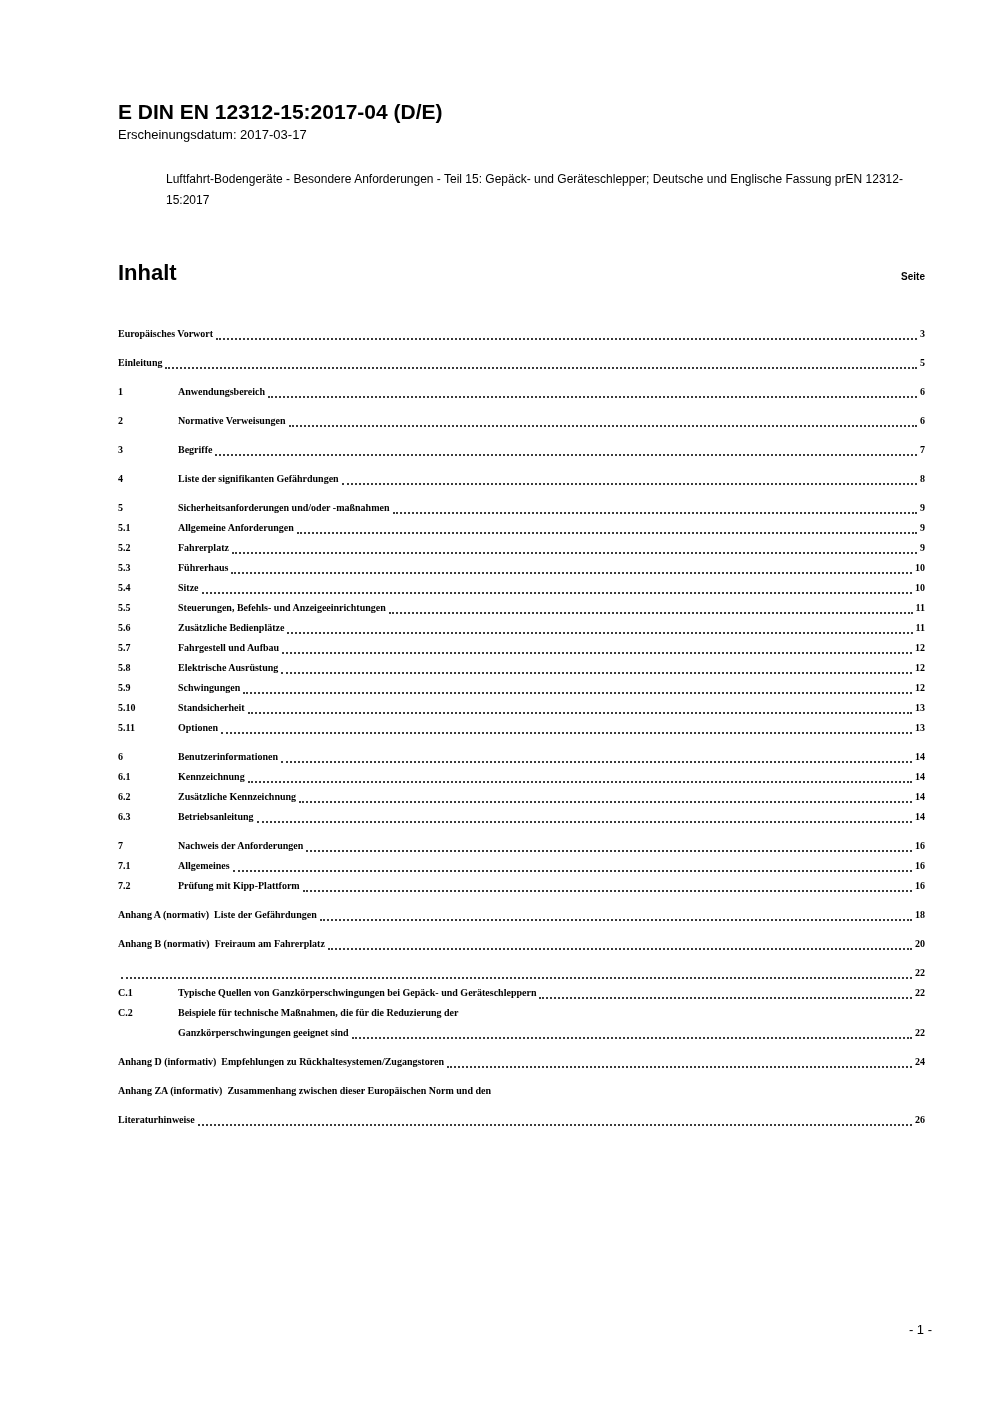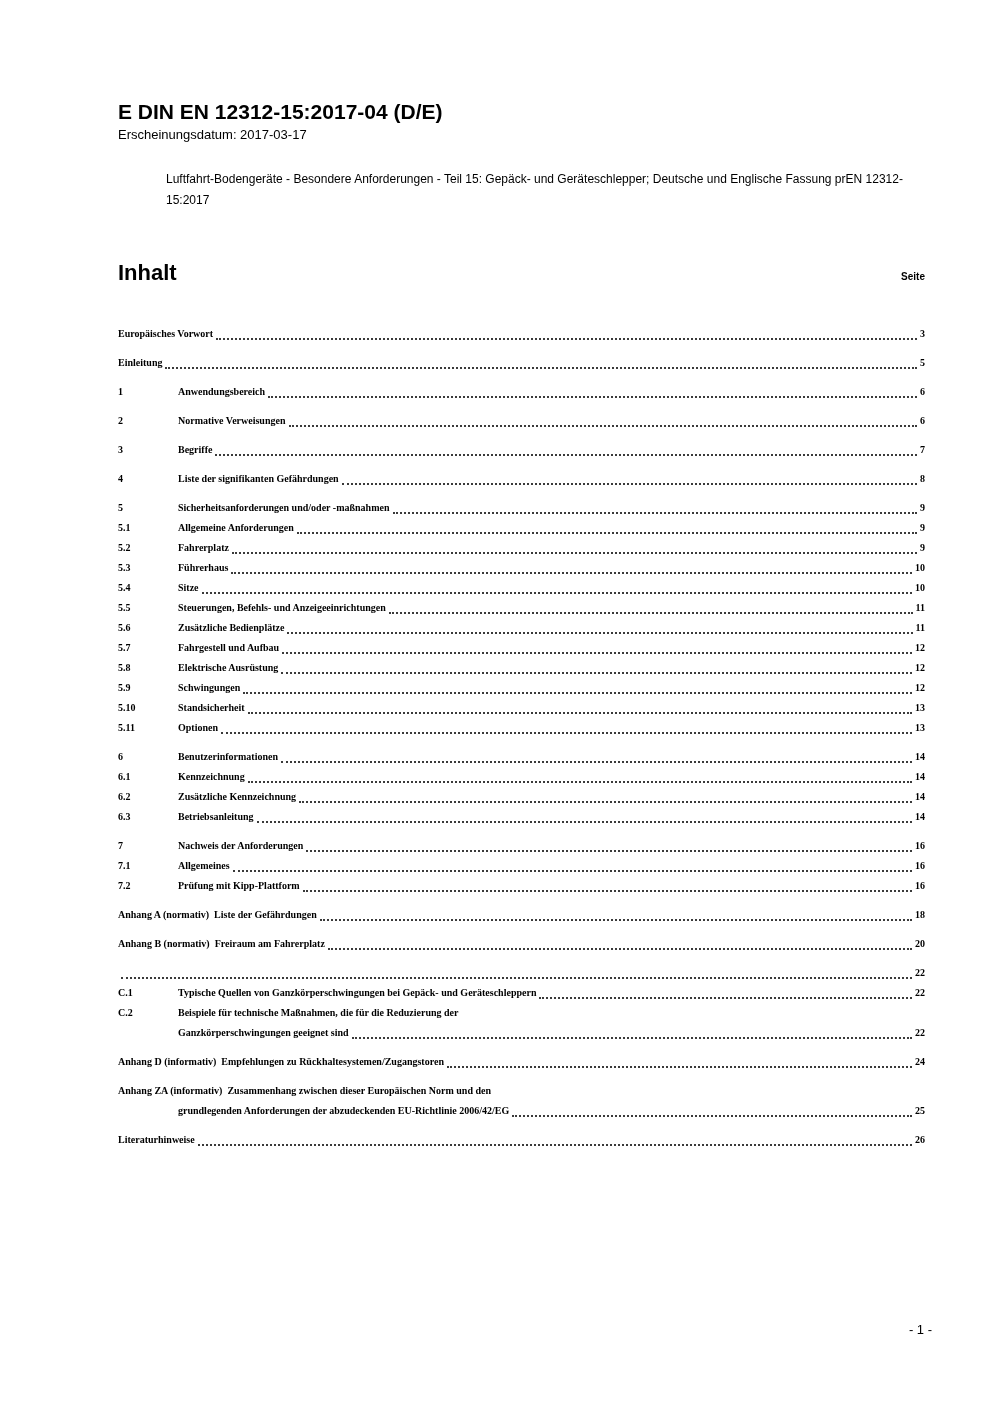--- a/index.html
+++ b/index.html
@@ -250,26 +250,20 @@
         <span class="toc-page">22</span>
       </div>
       <div class="toc-row gap">
         <span class="toc-text">Anhang D (informativ)  Empfehlungen zu Rückhaltesystemen/Zugangstoren</span>
         <span class="leader"></span>
         <span class="toc-page">24</span>
       </div>
       <div class="toc-row gap">
         <span class="toc-text">Anhang ZA (informativ)  Zusammenhang zwischen dieser Europäischen Norm und den</span>
       </div>
-      <div class="toc-row">
-        <span class="toc-spacer"></span>
-        <span class="toc-text">grundlegenden Anforderungen der abzudeckenden EU-Richtlinie 2006/42/EG</span>
-        <span class="leader"></span>
-        <span class="toc-page">25</span>
-      </div>
       <div class="toc-row gap">
         <span class="toc-text">Literaturhinweise</span>
         <span class="leader"></span>
         <span class="toc-page">26</span>
       </div>
     </div>
 
 </div>
 
 <div class="footer-page">- 1 -</div>

